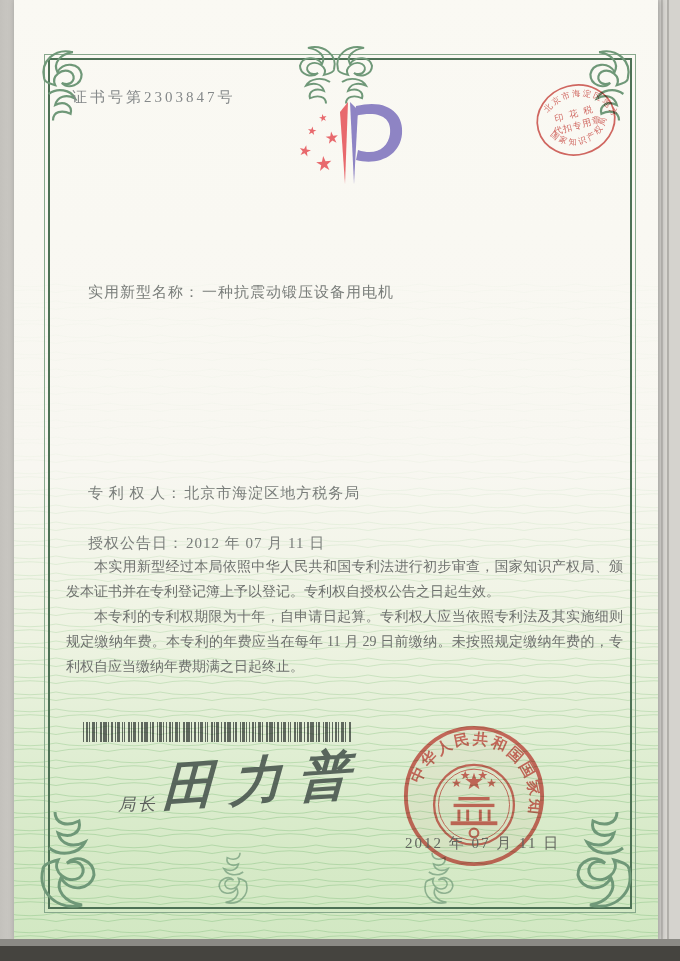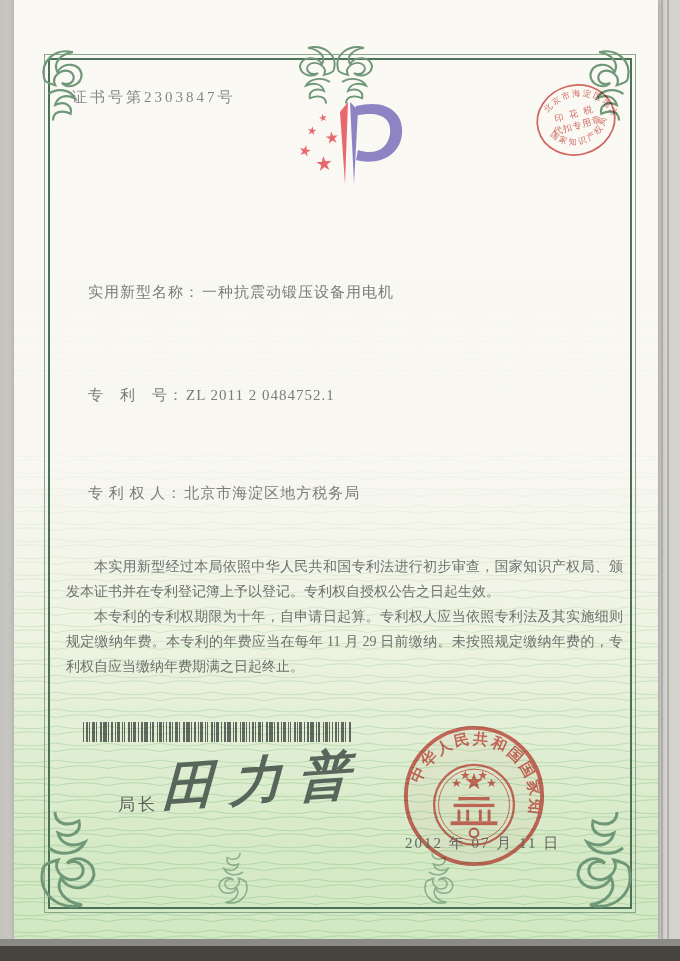--- a/index.html
+++ b/index.html
@@ -32,21 +32,21 @@
   .title{
     position:absolute;left:34px;top:204px;width:580px;text-align:center;
     font-size:34px;font-weight:600;letter-spacing:10px;color:#686d6c;
   }
   .field{position:absolute;left:74px;font-size:15px;color:#797d7a;letter-spacing:1px;white-space:nowrap;}
   .field .lab{margin-right:2px;}
   .paras{position:absolute;left:52px;top:560px;width:557px;font-size:14px;line-height:25px;color:#6d706d;text-align:justify;}
   .paras p{margin:0;text-indent:2em;}
   .barcode{position:absolute;left:69px;top:728px;width:272px;height:20px;font-size:0;mix-blend-mode:multiply;}
   .barcode span{display:inline-block;height:100%;background:#4b4f50;opacity:.82;vertical-align:top;}
-  .signer{position:absolute;left:104px;top:799px;font-size:17px;letter-spacing:3px;color:#5d615e;}
+  .signer{position:absolute;left:104px;top:799px;font-size:17px;letter-spacing:3px;color:#5d615e;font-style:italic;}
   .signature{
     position:absolute;left:148px;top:752px;font-size:52px;color:#47544d;
     letter-spacing:16px;font-weight:600;font-style:italic;
     transform:rotate(-4deg) skewX(-6deg);opacity:.88;white-space:nowrap;
   }
   .seal{position:absolute;left:387px;top:729px;width:146px;height:146px;mix-blend-mode:multiply;}
   .seal-date{position:absolute;left:391px;top:840px;font-size:15px;letter-spacing:2px;color:#62665f;z-index:5;}
   .footer{position:absolute;left:34px;top:886px;width:580px;text-align:center;font-size:13px;letter-spacing:2px;color:#7a7d7a;}
   svg text{font-family:"Liberation Serif", serif;}
 </style>
@@ -199,25 +199,25 @@
         <text font-size="9.5">
           <textPath href="#stampBot" startOffset="5" textLength="82">国家知识产权局</textPath>
         </text>
       </g>
     </svg>
 
 
     <div class="field" style="top:289px">
       <span class="lab">实用新型名称：</span><span>一种抗震动锻压设备用电机</span>
     </div>
-    <div class="field" style="top:392px">
-      <span class="lab">专　利　号：</span><span>ZL 2011 2 0484752.1</span>
-    </div>
     <div class="field" style="top:490px">
       <span class="lab">专 利 权 人：</span><span>北京市海淀区地方税务局</span>
+    </div>
+    <div class="field" style="top:540px">
+      <span class="lab">授权公告日：</span><span>2012 年 07 月 11 日</span>
     </div>
 
     <div class="paras">
       <p>本实用新型经过本局依照中华人民共和国专利法进行初步审查，国家知识产权局、颁发本证书并在专利登记簿上予以登记。专利权自授权公告之日起生效。</p>
       <p>本专利的专利权期限为十年，自申请日起算。专利权人应当依照专利法及其实施细则规定缴纳年费。本专利的年费应当在每年 11 月 29 日前缴纳。未按照规定缴纳年费的，专利权自应当缴纳年费期满之日起终止。</p>
     </div>
 
     <div class="barcode" id="barcode"><span style="width:1px;margin-right:2px"></span><span style="width:2px;margin-right:1px"></span><span style="width:1px;margin-right:2px"></span><span style="width:3px;margin-right:1px"></span><span style="width:1px;margin-right:3px"></span><span style="width:2px;margin-right:1px"></span><span style="width:4px;margin-right:1px"></span><span style="width:1px;margin-right:2px"></span><span style="width:2px;margin-right:2px"></span><span style="width:1px;margin-right:1px"></span><span style="width:3px;margin-right:2px"></span><span style="width:1px;margin-right:1px"></span><span style="width:1px;margin-right:3px"></span><span style="width:2px;margin-right:1px"></span><span style="width:1px;margin-right:1px"></span><span style="width:3px;margin-right:2px"></span><span style="width:1px;margin-right:2px"></span><span style="width:2px;margin-right:1px"></span><span style="width:4px;margin-right:2px"></span><span style="width:1px;margin-right:1px"></span><span style="width:2px;margin-right:3px"></span><span style="width:1px;margin-right:1px"></span><span style="width:3px;margin-right:1px"></span><span style="width:1px;margin-right:2px"></span><span style="width:1px;margin-right:2px"></span><span style="width:2px;margin-right:1px"></span><span style="width:1px;margin-right:2px"></span><span style="width:3px;margin-right:1px"></span><span style="width:1px;margin-right:3px"></span><span style="width:2px;margin-right:1px"></span><span style="width:4px;margin-right:1px"></span><span style="width:1px;margin-right:2px"></span><span style="width:2px;margin-right:2px"></span><span style="width:1px;margin-right:1px"></span><span style="width:3px;margin-right:2px"></span><span style="width:1px;margin-right:1px"></span><span style="width:1px;margin-right:3px"></span><span style="width:2px;margin-right:1px"></span><span style="width:1px;margin-right:1px"></span><span style="width:3px;margin-right:2px"></span><span style="width:1px;margin-right:2px"></span><span style="width:2px;margin-right:1px"></span><span style="width:4px;margin-right:2px"></span><span style="width:1px;margin-right:1px"></span><span style="width:2px;margin-right:3px"></span><span style="width:1px;margin-right:1px"></span><span style="width:3px;margin-right:1px"></span><span style="width:1px;margin-right:2px"></span><span style="width:1px;margin-right:2px"></span><span style="width:2px;margin-right:1px"></span><span style="width:1px;margin-right:2px"></span><span style="width:3px;margin-right:1px"></span><span style="width:1px;margin-right:3px"></span><span style="width:2px;margin-right:1px"></span><span style="width:4px;margin-right:1px"></span><span style="width:1px;margin-right:2px"></span><span style="width:2px;margin-right:2px"></span><span style="width:1px;margin-right:1px"></span><span style="width:3px;margin-right:2px"></span><span style="width:1px;margin-right:1px"></span><span style="width:1px;margin-right:3px"></span><span style="width:2px;margin-right:1px"></span><span style="width:1px;margin-right:1px"></span><span style="width:3px;margin-right:2px"></span><span style="width:1px;margin-right:2px"></span><span style="width:2px;margin-right:1px"></span><span style="width:4px;margin-right:2px"></span><span style="width:1px;margin-right:1px"></span><span style="width:2px;margin-right:3px"></span><span style="width:1px;margin-right:1px"></span><span style="width:3px;margin-right:1px"></span><span style="width:1px;margin-right:2px"></span><span style="width:1px;margin-right:2px"></span><span style="width:2px;margin-right:1px"></span><span style="width:1px;margin-right:2px"></span><span style="width:3px;margin-right:1px"></span><span style="width:1px;margin-right:3px"></span><span style="width:2px;margin-right:1px"></span></div>
 
     <div class="signer">局长</div>

